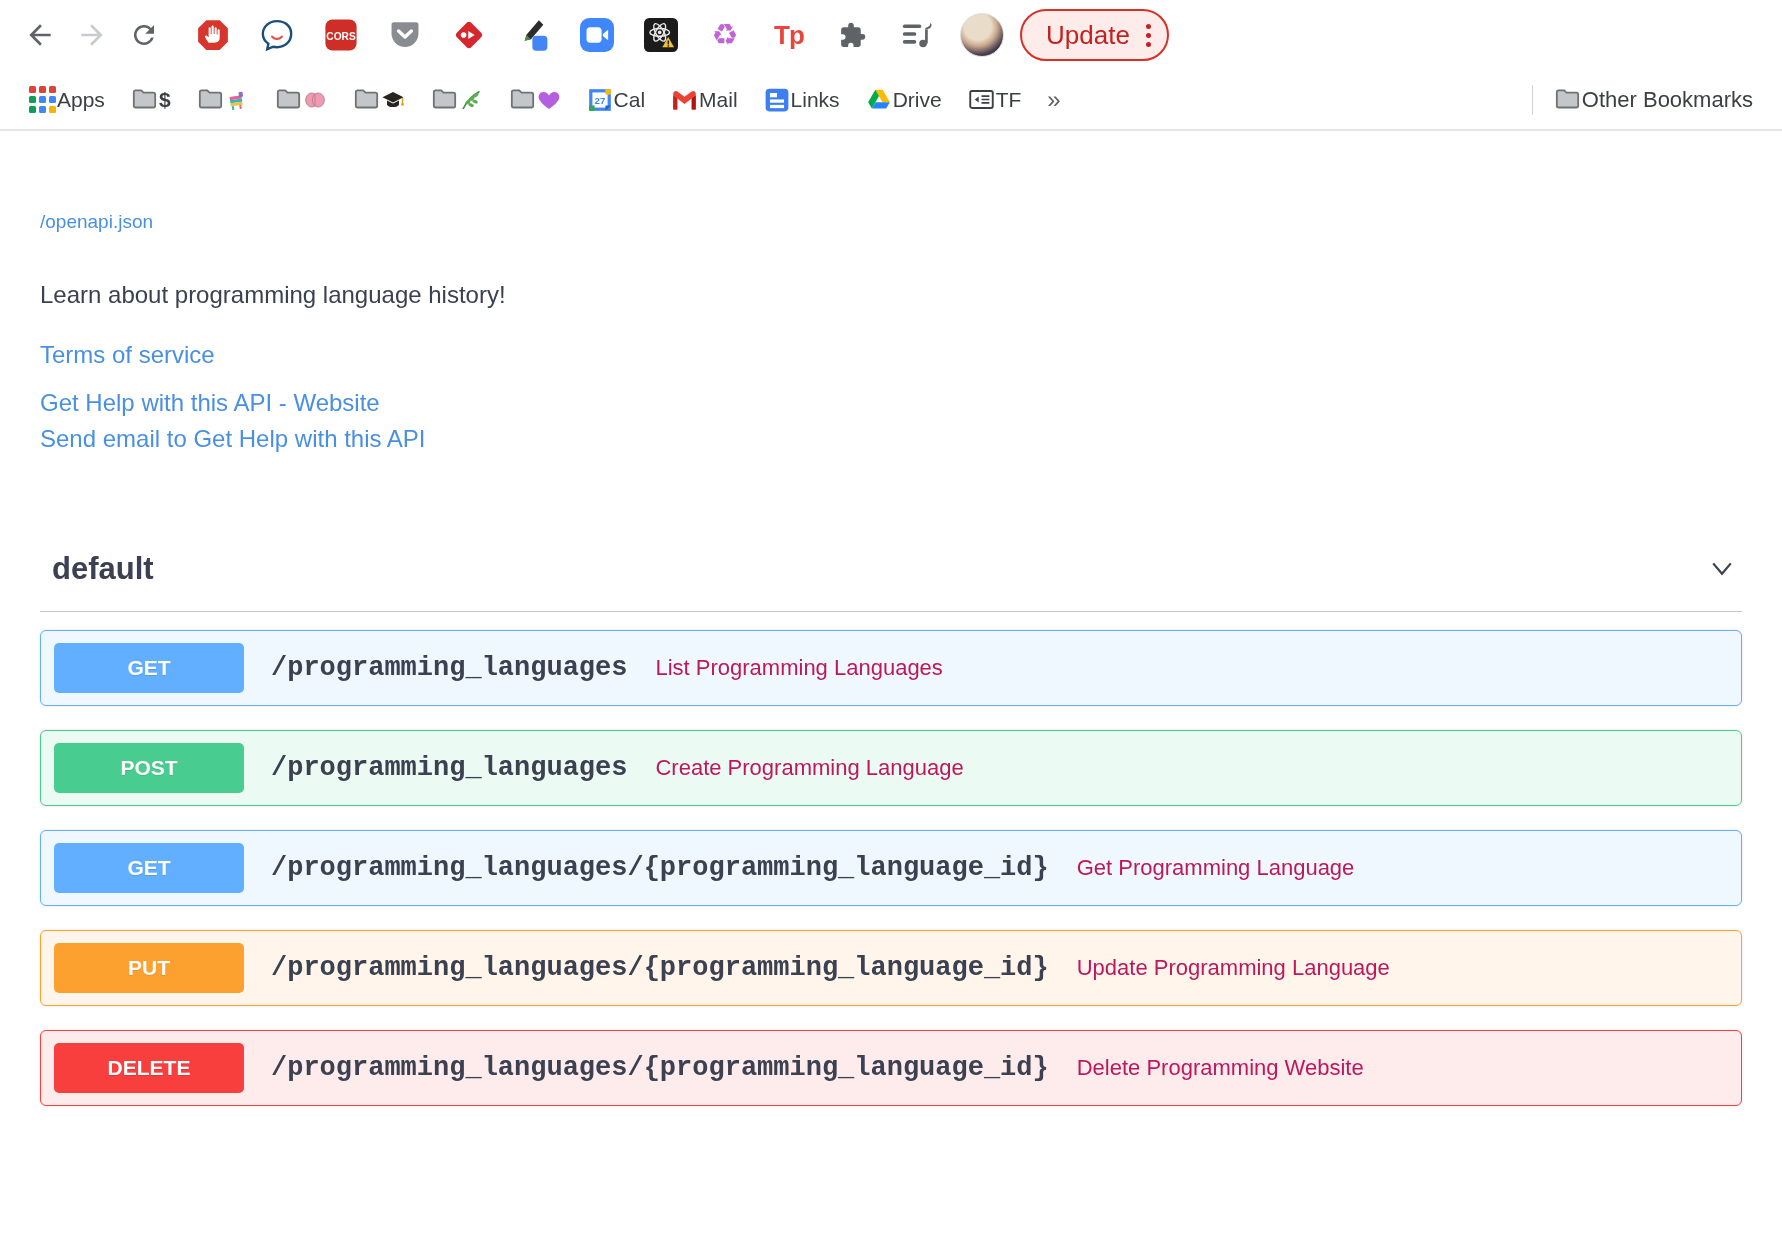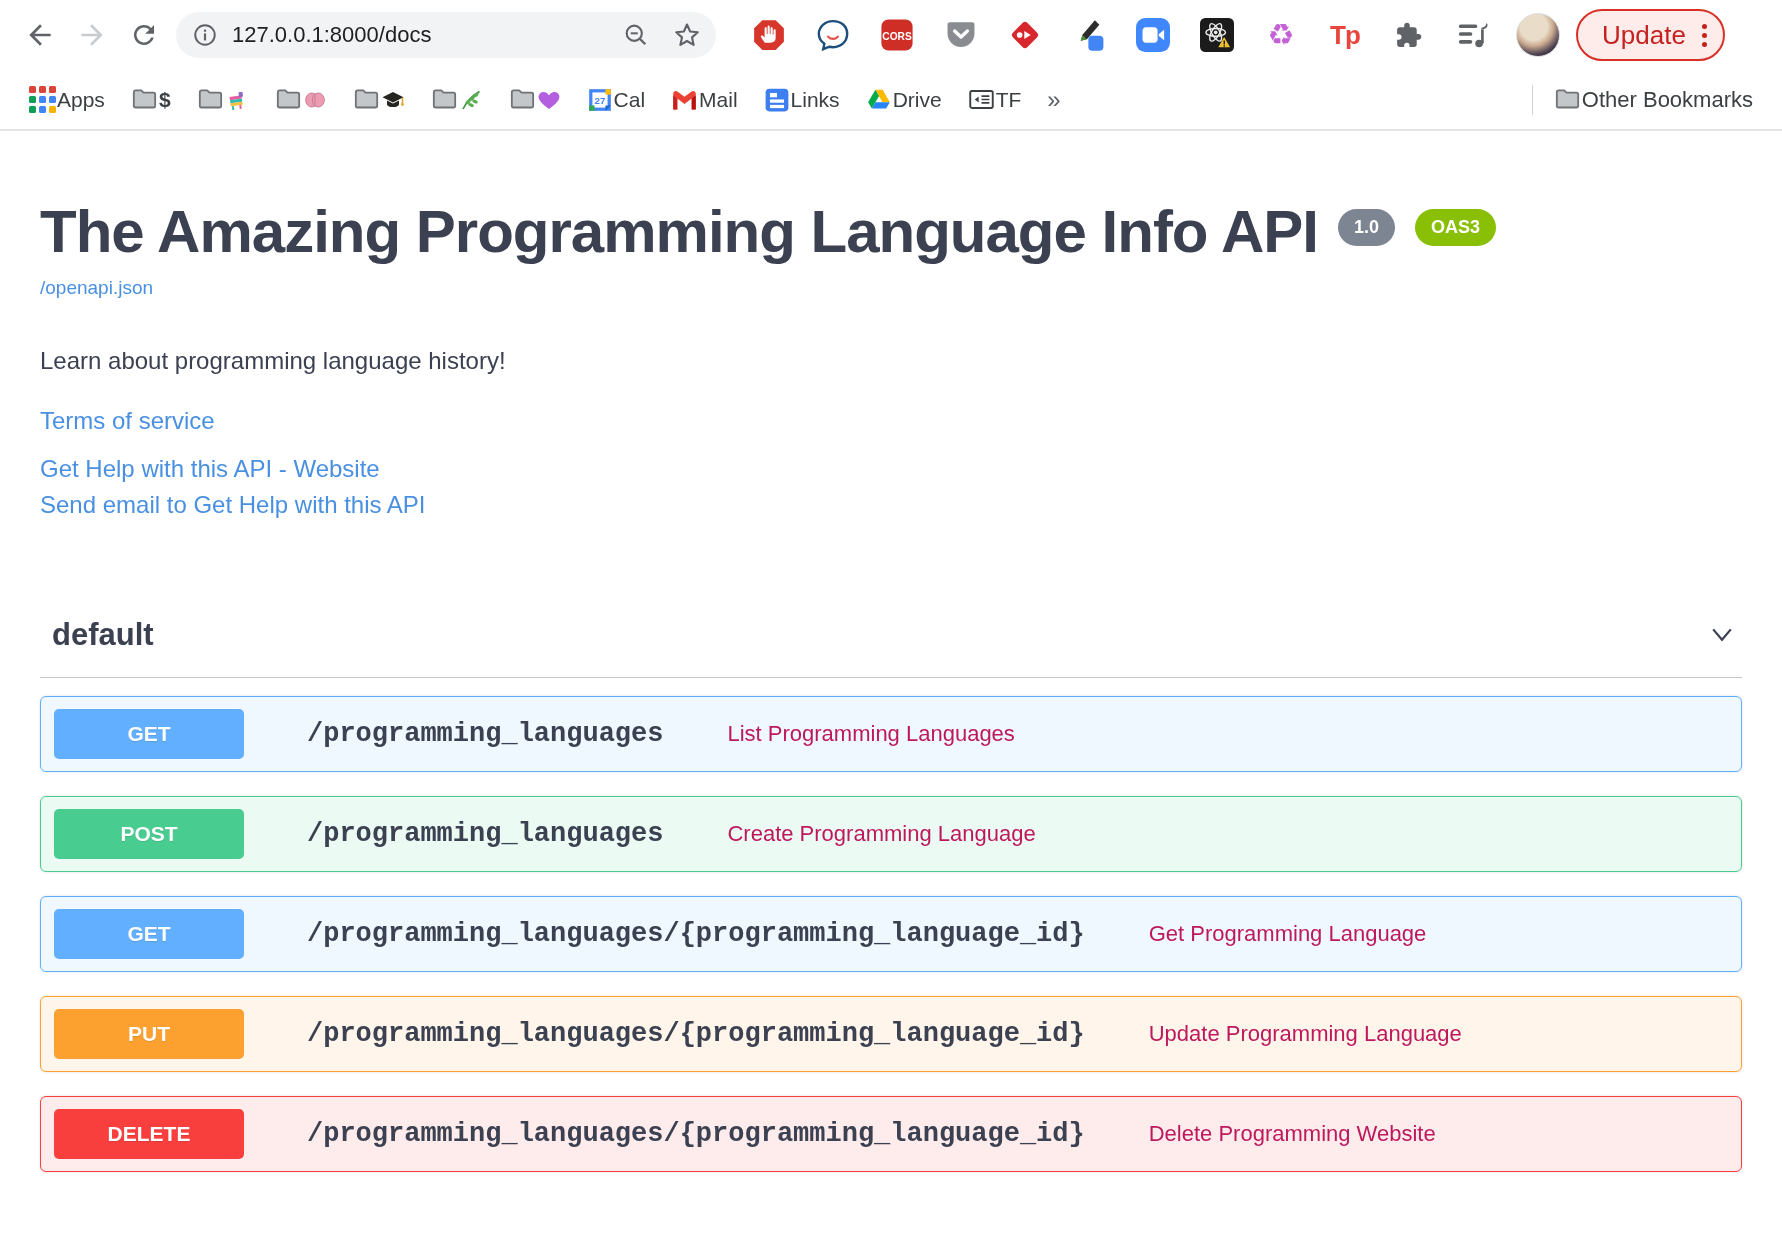--- a/index.html
+++ b/index.html
@@ -48,21 +48,21 @@
   .meta-links { margin-top:32px; font-size:24px; }
   .meta-links div { margin-top:8px; }
   .meta-links .gap { margin-top:20px; }
 
   .section { margin-top:98px; }
   .section-head { display:flex; align-items:center; justify-content:space-between;
                   padding:0 4px 24px 12px; border-bottom:1px solid rgba(59,65,81,.3); cursor:pointer;}
   .section-head h3 { font-size:31px; font-weight:700; color:#3b4151; }
   .ops { margin-top:18px; }
   .op { height:76px; border-radius:6px; display:flex; align-items:center; margin-bottom:24px;
-        box-shadow:0 0 3px rgba(0,0,0,.12); cursor:pointer;gap:36px; }
+        box-shadow:0 0 3px rgba(0,0,0,.12); cursor:pointer; }
   .op .badge { width:190px; height:50px; margin-left:13px; border-radius:5px; color:#fff;
                font-weight:700; font-size:21px; display:flex; align-items:center; justify-content:center;
                text-shadow:0 1px 0 rgba(0,0,0,.1); flex:0 0 auto; }
   .op .path { margin-left:27px; font-family:"Liberation Mono", monospace; font-weight:700;
               font-size:27px; color:#3b4151; white-space:nowrap; }
   .op .summary { margin-left:28px; font-size:22px; color:#be185d; white-space:nowrap; }
   .op.m-get    { background:rgba(97,175,254,.1);  border:1.5px solid #61affe; }
   .op.m-get .badge    { background:#61affe; }
   .op.m-post   { background:rgba(73,204,144,.1);  border:1.5px solid #49cc90; }
   .op.m-post .badge   { background:#49cc90; }
@@ -84,36 +84,20 @@
     <svg width="32" height="32" viewBox="0 0 24 24">
         <path d="M4 11h12.2l-5.6-5.6L12 4l8 8-8 8-1.4-1.4 5.6-5.6H4z" fill="#c8cbcf"></path>
       </svg>
   </div>
   <div class="nav-btn">
     <svg width="30" height="30" viewBox="0 0 24 24">
         <path d="M17.65 6.35A8 8 0 1 0 19.73 14h-2.08A6 6 0 1 1 12 6c1.66 0 3.14.69 4.22 1.78L13 11h7V4z" fill="#5f6368"></path>
       </svg>
   </div>
 
-  <div class="omnibox">
-    <svg width="26" height="26" viewBox="0 0 24 24">
-        <circle cx="12" cy="12" r="9" fill="none" stroke="#5f6368" stroke-width="1.8"></circle>
-        <rect x="11" y="10.5" width="2" height="6.5" fill="#5f6368"></rect>
-        <rect x="11" y="7" width="2" height="2" fill="#5f6368"></rect>
-      </svg>
-    <span class="url">127.0.0.1:8000/docs</span>
-    <svg width="28" height="28" viewBox="0 0 24 24">
-        <circle cx="10.5" cy="10.5" r="6.5" fill="none" stroke="#5f6368" stroke-width="1.8"></circle>
-        <rect x="7.5" y="9.7" width="6" height="1.7" fill="#5f6368"></rect>
-        <path d="M15.3 15.3 L20 20" stroke="#5f6368" stroke-width="1.9"></path>
-      </svg>
-    <svg width="30" height="30" viewBox="0 0 24 24" style="margin-left:22px">
-        <path d="M12 3.6l2.5 5.6 6.1.6-4.6 4.1 1.3 6-5.3-3.1-5.3 3.1 1.3-6-4.6-4.1 6.1-.6z" fill="none" stroke="#5f6368" stroke-width="1.7" stroke-linejoin="round"></path>
-      </svg>
-  </div>
 
   <div class="ext-strip">
     <div class="ext">
       <svg width="34" height="34" viewBox="0 0 24 24">
         <polygon points="7.3,1.5 16.7,1.5 22.5,7.3 22.5,16.7 16.7,22.5 7.3,22.5 1.5,16.7 1.5,7.3" fill="#d6362c"></polygon>
         <path fill="#fff" d="M9 17.5c-.9-1.3-2.6-4-2.6-4-.5-.8.6-1.7 1.3-.9l1.2 1.2V7.3c0-1.1 1.5-1.1 1.5 0v4h.6V6.2c0-1.1 1.5-1.1 1.5 0v5.1h.6v-4c0-1.1 1.5-1.1 1.5 0v4.4h.6V8.8c0-1.1 1.5-1.1 1.5 0v5.4c0 2-1.6 3.3-3.8 3.3-1.7 0-3-.1-3.9 0z"></path>
       </svg>
     </div>
     <div class="ext">
       <svg width="34" height="34" viewBox="0 0 24 24">
@@ -351,25 +335,20 @@
   <div class="bm">
     <svg width="27" height="27" viewBox="0 0 24 24">
         <path d="M2.5 5.5c0-.9.7-1.6 1.6-1.6h5l2 2h8.8c.9 0 1.6.7 1.6 1.6v10c0 .9-.7 1.6-1.6 1.6H4.1c-.9 0-1.6-.7-1.6-1.6z" fill="#c4c7ca" stroke="#6e7277" stroke-width="1.6"></path>
       </svg>
     <span class="lbl" style="font-size:22px">Other Bookmarks</span>
   </div>
 </div>
 
 <div class="page">
   <div class="info">
-    <div class="title-row">
-      <h1 class="api-title">The Amazing Programming Language Info API</h1>
-      <span class="pill version">1.0</span>
-      <span class="pill oas">OAS3</span>
-    </div>
     <a class="swlink spec-link">/openapi.json</a>
     <div class="desc">Learn about programming language history!</div>
     <div class="meta-links">
       <div><a class="swlink">Terms of service</a></div>
       <div class="gap"><a class="swlink">Get Help with this API - Website</a></div>
       <div><a class="swlink">Send email to Get Help with this API</a></div>
     </div>
   </div>
 
   <div class="section">

